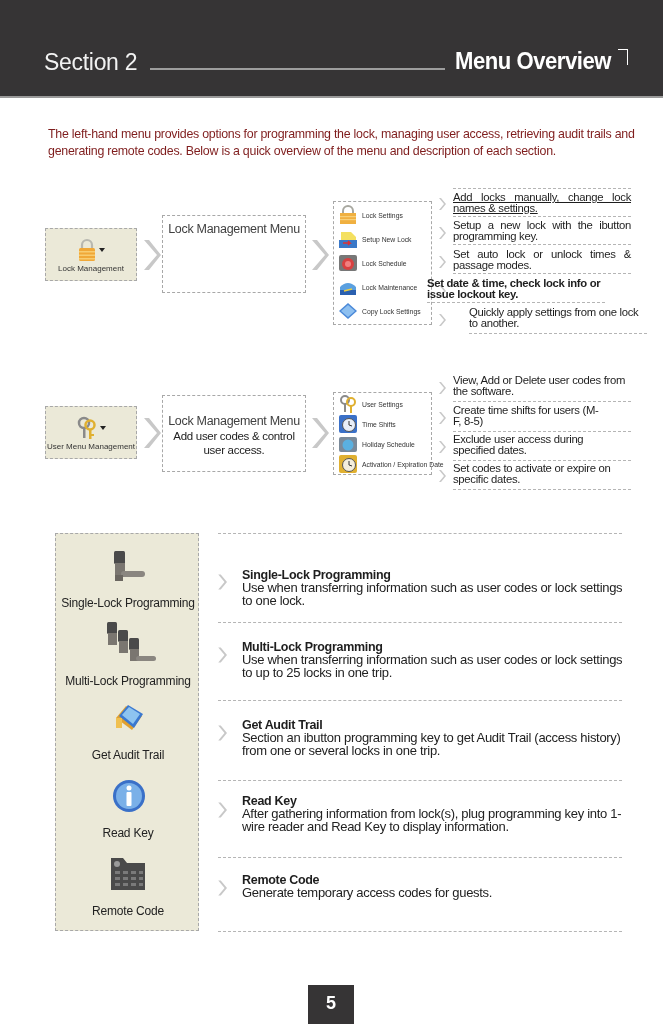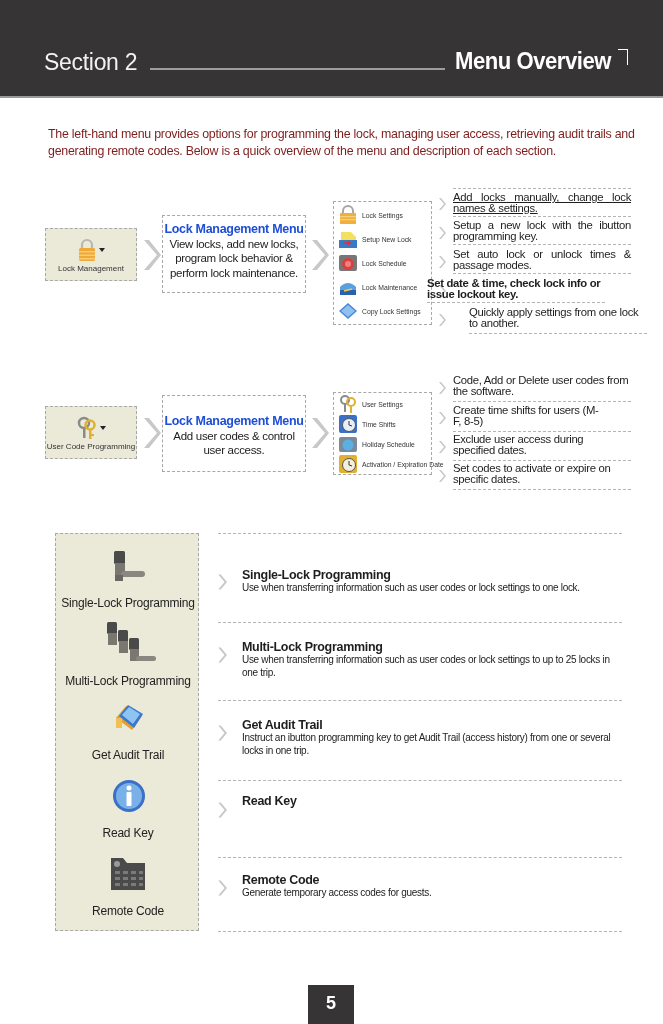--- a/index.html
+++ b/index.html
@@ -20,38 +20,38 @@
 
   .toolbar-btn { position: absolute; background: #ebe9d8; text-align: center; }
   .toolbar-btn .icon-wrap { position: absolute; left: 0; right: 0; top: 8px; height: 26px; display: flex; justify-content: center; align-items: center; gap: 3px; }
   .toolbar-btn .label { position: absolute; left: 0; right: 0; bottom: 7px; font-size: 8px; color: #333; }
   .tri-down { width: 0; height: 0; border-left: 3px solid transparent; border-right: 3px solid transparent; border-top: 4px solid #222; }
 
   .chev-big { position: absolute; width: 22px; height: 34px; }
   .chev-small { position: absolute; width: 8px; height: 14px; }
 
   .menu-desc { position: absolute; background: #fff; text-align: center; font-size: 11.5px; line-height: 14.5px; color: #222; letter-spacing: -0.3px; padding-top: 6px; }
-  .menu-desc .t { font-weight: bold; font-size: 12.5px; color: #1d4ed8; display: block; }
+  .menu-desc .t { font-weight: normal; font-size: 12.5px; color: #404040; display: block; }
 
   .submenu { position: absolute; background: #fff; }
   .submenu .row { position: absolute; left: 4px; display: flex; align-items: center; gap: 4px; font-size: 6.8px; color: #333; white-space: nowrap; }
   .subicon { width: 20px; height: 20px; position: relative; flex: none; }
   .desc-item { position: absolute; left: 0; width: 178px; font-size: 11.3px; line-height: 10.5px; color: #1e1e1e; letter-spacing: -0.3px; border-bottom: 1px dashed #b5b5b5; padding-bottom: 2px; }
   .desc-item.just { text-align: justify; text-align-last: left; }
   .desc-top-rule { position: absolute; left: 0; width: 178px; border-top: 1px dashed #b5b5b5; }
 
   
   .big-panel { position: absolute; left: 55px; top: 533px; width: 144px; height: 398px; background: #ebe9d8; }
   .big-item { position: absolute; left: 0; width: 144px; text-align: center; }
   .big-item .lbl { position: absolute; left: 0; right: 0; font-size: 12px; color: #222; letter-spacing: -0.2px; }
 
   .detail-rule { position: absolute; left: 218px; width: 404px; border-top: 1px dashed #b5b5b5; }
   .detail { position: absolute; left: 242px; width: 385px; }
   .detail .h { font-size: 12.5px; font-weight: bold; color: #1e1e1e; letter-spacing: -0.3px; line-height: 13px; }
-  .detail .d { font-size: 10px; color: #222; letter-spacing: -0.3px; line-height: 12.5px; }
+  .detail .d { font-size: 13px; color: #222; letter-spacing: -0.3px; line-height: 12.5px; }
 
   .page-num { position: absolute; left: 308px; top: 985px; width: 46px; height: 39px; background: #363435; color: #fff; font-weight: bold; font-size: 18px; text-align: center; line-height: 36px; }
 </style>
 </head>
 <body>
 
 <div class="header">
   <span class="section">Section 2</span>
   <div class="rule"></div>
   <span class="title">Menu Overview</span>
@@ -73,21 +73,20 @@
   </div>
   <span class="label">Lock Management</span>
 </div>
 
 <svg class="chev-big" style="left:141px;top:238px;" viewBox="0 0 22 34">
   <path d="M3 2 L16 17 L3 32 L8 32 L20 17 L8 2 Z" fill="#c8c8c8"></path>
 </svg>
 
 <div class="menu-desc dash" style="left:162px;top:215px;width:144px;height:78px;">
   <span class="t">Lock Management Menu</span>
-  <span>View locks, add new locks, program lock behavior &amp; perform lock maintenance.</span>
 </div>
 
 <svg class="chev-big" style="left:309px;top:238px;" viewBox="0 0 22 34">
   <path d="M3 2 L16 17 L3 32 L8 32 L20 17 L8 2 Z" fill="#c8c8c8"></path>
 </svg>
 
 <div class="submenu dash" style="left:333px;top:201px;width:99px;height:124px;">
   <div class="row" style="top:3px;">
     <svg class="subicon" viewBox="0 0 20 20">
       <path d="M5 9 V6 a5 5 0 0 1 10 0 V9" fill="none" stroke="#a8a8a0" stroke-width="2"></path>
@@ -156,21 +155,21 @@
   <div class="icon-wrap">
     <svg width="20" height="24" viewBox="0 0 20 24">
       <circle cx="7" cy="7" r="5" fill="none" stroke="#8a8a8a" stroke-width="2.5"></circle>
       <rect x="6" y="11" width="2.5" height="11" fill="#8a8a8a"></rect>
       <circle cx="13" cy="9" r="4.5" fill="none" stroke="#e0b030" stroke-width="2.5"></circle>
       <rect x="12" y="13" width="2.5" height="10" fill="#e0b030"></rect>
       <rect x="14" y="18" width="3" height="2" fill="#e0b030"></rect>
     </svg>
     <span class="tri-down"></span>
   </div>
-  <span class="label">User Code Programming</span>
+  <span class="label">User Menu Management</span>
 </div>
 
 <svg class="chev-big" style="left:141px;top:416px;" viewBox="0 0 22 34">
   <path d="M3 2 L16 17 L3 32 L8 32 L20 17 L8 2 Z" fill="#c8c8c8"></path>
 </svg>
 
 <div class="menu-desc dash" style="left:162px;top:395px;width:144px;height:77px;padding-top:18px;">
   <span class="t">Lock Management Menu</span>
   <span>Add user codes &amp; control user access.</span>
 </div>
@@ -210,21 +209,21 @@
       <circle cx="11" cy="11" r="6.5" fill="#f4eedc" stroke="#555" stroke-width="1"></circle>
       <path d="M11 7 L11 11 L14 12" stroke="#333" stroke-width="1" fill="none"></path>
     </svg>
     <span>Activation / Expiration Date</span>
   </div>
 </div>
 
 <svg class="chev-small" style="left:438px;top:381px;" viewBox="0 0 8 14">
     <path d="M1 1 L6 7 L1 13 L3 13 L8 7 L3 1 Z" fill="#c8c8c8"></path>
   </svg>
-<div class="desc-item" style="left:453px;top:375px;height:27px;">Code, Add or Delete user codes from the software.</div>
+<div class="desc-item" style="left:453px;top:375px;height:27px;">View, Add or Delete user codes from the software.</div>
 <svg class="chev-small" style="left:438px;top:411px;" viewBox="0 0 8 14">
     <path d="M1 1 L6 7 L1 13 L3 13 L8 7 L3 1 Z" fill="#c8c8c8"></path>
   </svg>
 <div class="desc-item" style="left:453px;top:405px;height:27px;padding-right:28px;">Create time shifts for users (M-F, 8-5)</div>
 <svg class="chev-small" style="left:438px;top:440px;" viewBox="0 0 8 14">
     <path d="M1 1 L6 7 L1 13 L3 13 L8 7 L3 1 Z" fill="#c8c8c8"></path>
   </svg>
 <div class="desc-item" style="left:453px;top:434px;height:27px;padding-right:30px;">Exclude user access during specified dates.</div>
 <svg class="chev-small" style="left:438px;top:469px;" viewBox="0 0 8 14">
     <path d="M1 1 L6 7 L1 13 L3 13 L8 7 L3 1 Z" fill="#c8c8c8"></path>
@@ -315,28 +314,29 @@
 <div class="detail" style="top:641px;">
   <div class="h">Multi-Lock Programming</div>
   <div class="d">Use when transferring information such as user codes or lock settings to up to 25 locks in one trip.</div>
 </div>
 
 <svg class="chev-small" style="left:217px;top:724px;width:10px;height:18px;" viewBox="0 0 8 14">
     <path d="M1 1 L6 7 L1 13 L3 13 L8 7 L3 1 Z" fill="#c8c8c8"></path>
   </svg>
 <div class="detail" style="top:719px;">
   <div class="h">Get Audit Trail</div>
-  <div class="d">Instruct an ibutton programming key to get Audit Trail (access history) from one or several locks in one trip.</div>
+  <div class="d">Section an ibutton programming key to get Audit Trail (access history) from one or several locks in one trip.</div>
 </div>
 
 <svg class="chev-small" style="left:217px;top:801px;width:10px;height:18px;" viewBox="0 0 8 14">
     <path d="M1 1 L6 7 L1 13 L3 13 L8 7 L3 1 Z" fill="#c8c8c8"></path>
   </svg>
 <div class="detail" style="top:795px;">
   <div class="h">Read Key</div>
+  <div class="d">After gathering information from lock(s), plug programming key into 1-wire reader and Read Key to display information.</div>
 </div>
 
 <svg class="chev-small" style="left:217px;top:879px;width:10px;height:18px;" viewBox="0 0 8 14">
     <path d="M1 1 L6 7 L1 13 L3 13 L8 7 L3 1 Z" fill="#c8c8c8"></path>
   </svg>
 <div class="detail" style="top:874px;">
   <div class="h">Remote Code</div>
   <div class="d">Generate temporary access codes for guests.</div>
 </div>
 

